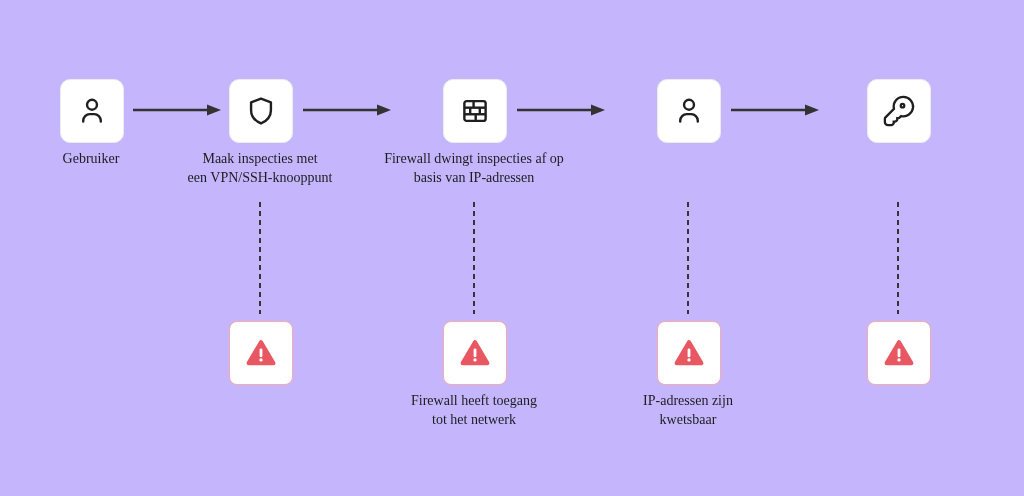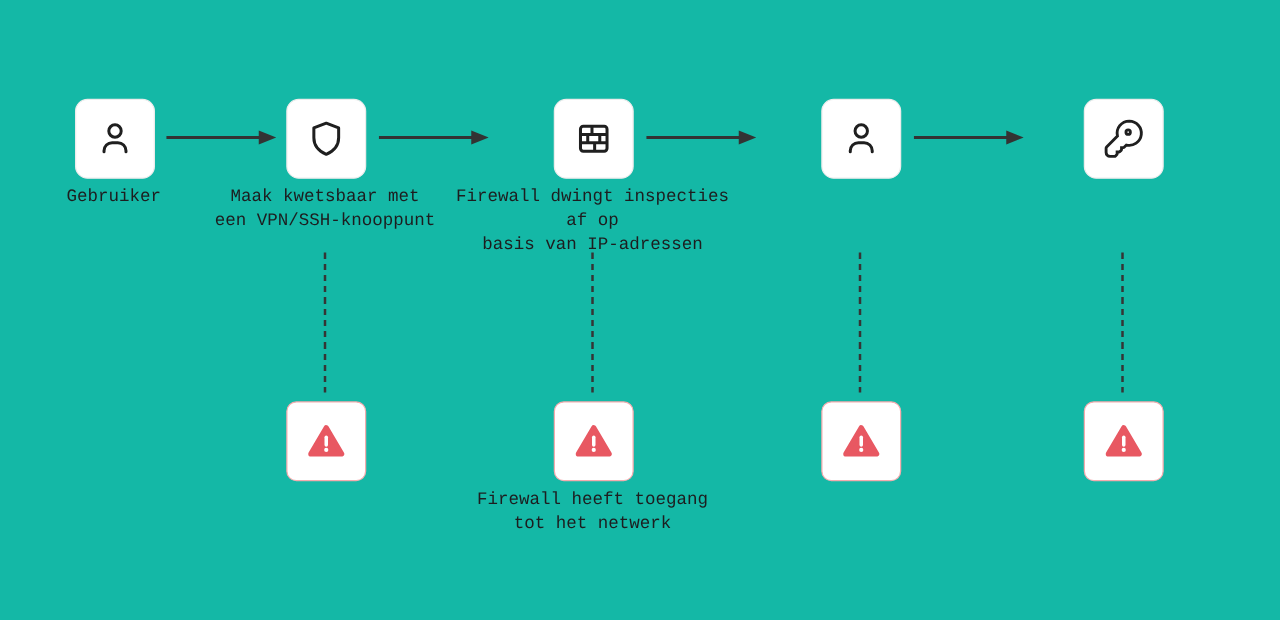--- a/index.html
+++ b/index.html
@@ -1,18 +1,18 @@
 <!DOCTYPE html>
 <html><head>
 <meta charset="utf-8">
 <style>
   html,body{margin:0;padding:0;background:#fff;}
   .canvas{
-    position:relative;width:1024px;height:496px;background:#14b8a6;
-    font-family:Liberation Mono, monospace;overflow:hidden;
+    position:relative;width:1024px;height:496px;background:#c4b5fd;
+    font-family:Liberation Serif, serif;overflow:hidden;
   }
   .iconbox{
     position:absolute;width:62px;height:62px;background:#ffffff;
     border:1px solid #ececec;border-radius:10px;
     display:flex;align-items:center;justify-content:center;
     box-shadow:0 0 0 0 transparent;
   }
   .iconbox svg{display:block;}
   .step-label{
     position:absolute;width:230px;text-align:center;
@@ -49,21 +49,21 @@
   <svg class="arrow" style="left:133px;top:103px;" width="88" height="14">
     <line x1="0" y1="7" x2="75" y2="7" stroke="#333333" stroke-width="2.4"></line>
     <polygon points="74,1.4 88,7 74,12.6" fill="#333333"></polygon>
   </svg>
 
   <div class="iconbox" style="left:229px;top:79px;">
     <svg width="34" height="34" viewBox="0 0 24 24" fill="none" stroke="#1f1f1f" stroke-width="1.7" stroke-linejoin="round">
       <path d="M12 3.2 L19 5.9 V11.4 C19 16.4 15.4 19.3 12 20.8 C8.6 19.3 5 16.4 5 11.4 V5.9 Z"></path>
     </svg>
   </div>
-  <div class="step-label" style="left:145px;top:149px;">Maak kwetsbaar met
+  <div class="step-label" style="left:145px;top:149px;">Maak inspecties met
 een VPN/SSH-knooppunt</div>
 
   <svg class="arrow" style="left:303px;top:103px;" width="88" height="14">
     <line x1="0" y1="7" x2="75" y2="7" stroke="#333333" stroke-width="2.4"></line>
     <polygon points="74,1.4 88,7 74,12.6" fill="#333333"></polygon>
   </svg>
 
   <div class="iconbox" style="left:443px;top:79px;">
     <svg width="34" height="34" viewBox="0 0 24 24" fill="none" stroke="#1f1f1f" stroke-width="1.7" stroke-linejoin="round">
       <rect x="4.5" y="5" width="15" height="14" rx="1.6"></rect>
@@ -124,20 +124,22 @@
   <div class="warn-label" style="left:359px;top:391px;">Firewall heeft toegang
 tot het netwerk</div>
 
   <div class="warnbox" style="left:657px;top:321px;">
     <svg width="32" height="30" viewBox="0 0 24 22">
       <path d="M12 3 L21.2 18.6 H2.8 Z" fill="#e85862" stroke="#e85862" stroke-width="3.2" stroke-linejoin="round"></path>
       <line x1="12" y1="8.6" x2="12" y2="13.2" stroke="#ffffff" stroke-width="2.1" stroke-linecap="round"></line>
       <circle cx="12" cy="16.2" r="1.25" fill="#ffffff"></circle>
     </svg>
   </div>
+  <div class="warn-label" style="left:573px;top:391px;">IP-adressen zijn
+kwetsbaar</div>
 
   <div class="warnbox" style="left:867px;top:321px;">
     <svg width="32" height="30" viewBox="0 0 24 22">
       <path d="M12 3 L21.2 18.6 H2.8 Z" fill="#e85862" stroke="#e85862" stroke-width="3.2" stroke-linejoin="round"></path>
       <line x1="12" y1="8.6" x2="12" y2="13.2" stroke="#ffffff" stroke-width="2.1" stroke-linecap="round"></line>
       <circle cx="12" cy="16.2" r="1.25" fill="#ffffff"></circle>
     </svg>
   </div>
 
 </div>

